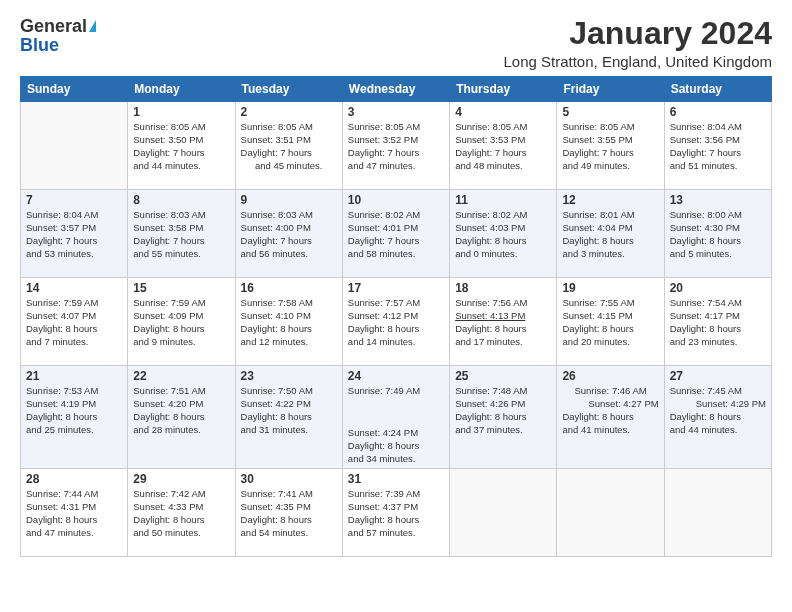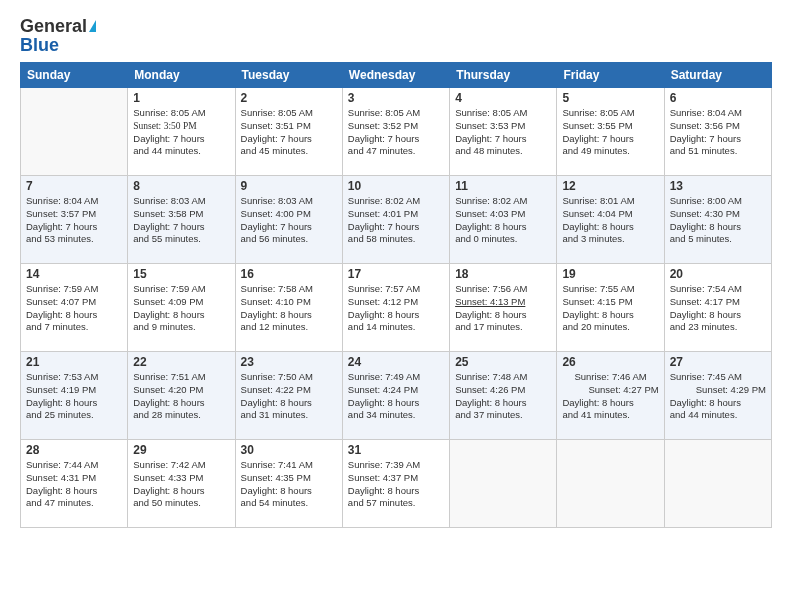--- a/index.html
+++ b/index.html
@@ -86,20 +86,24 @@
 
 <div class="page">
   <div class="header">
     <div class="logo">
       <div style="display:flex; align-items:center;">
         <span style="font-size:18px; font-weight:bold; color:#333;">General</span>
         <span style="display:inline-block; margin-left:2px; border-left:7px solid transparent; border-right:0px solid transparent; border-bottom:12px solid #1a9ed4; vertical-align:middle; margin-bottom:2px;"></span>
       </div>
       <span style="font-size:18px; font-weight:bold; color:#1a5fa8; margin-top:-2px;">Blue</span>
     </div>
+    <div class="title-block">
+      <div class="month-title">January 2024</div>
+      <div class="location-title">Long Stratton, England, United Kingdom</div>
+    </div>
   </div>
 
   <table class="calendar-table">
     <thead>
       <tr>
       <th>Sunday</th>
           <th>Monday</th>
           <th>Tuesday</th>
           <th>Wednesday</th>
           <th>Thursday</th>
@@ -107,32 +111,32 @@
           <th>Saturday</th>
         </tr>
     </thead>
     <tbody id="calendar-body">
     <tr>
           <td class="empty"></td>
           <td>
             <span class="day-number">1</span>
             <div class="day-info">
               <span style="display: block;">Sunrise: 8:05 AM</span>
-              <span style="display: block; font-family: Liberation Serif, serif;">Sunset: 3:50 PM</span>
+              <span style="display: block;">Sunset: 3:50 PM</span>
               <span style="display: block;">Daylight: 7 hours</span>
               <span style="display: block;">and 44 minutes.</span>
             </div>
           </td>
           <td>
             <span class="day-number">2</span>
             <div class="day-info">
               <span style="display: block;">Sunrise: 8:05 AM</span>
               <span style="display: block;">Sunset: 3:51 PM</span>
               <span style="display: block;">Daylight: 7 hours</span>
-              <span style="display: block;">and 45 minutes.</span>
+              <span style="display: block; text-align: center;">and 45 minutes.</span>
             </div>
           </td>
           <td>
             <span class="day-number">3</span>
             <div class="day-info">
               <span style="display: block;">Sunrise: 8:05 AM</span>
               <span style="display: block;">Sunset: 3:52 PM</span>
               <span style="display: block;">Daylight: 7 hours</span>
               <span style="display: block;">and 47 minutes.</span>
             </div>
@@ -320,21 +324,21 @@
               <span style="display: block;">Sunrise: 7:50 AM</span>
               <span style="display: block;">Sunset: 4:22 PM</span>
               <span style="display: block;">Daylight: 8 hours</span>
               <span style="display: block;">and 31 minutes.</span>
             </div>
           </td>
           <td>
             <span class="day-number">24</span>
             <div class="day-info">
               <span style="display: block;">Sunrise: 7:49 AM</span>
-              <span style="display: block;">Sunset: 4:24 PM</span>
+              <span style="display: block; margin-top: 29px;">Sunset: 4:24 PM</span>
               <span style="display: block;">Daylight: 8 hours</span>
               <span style="display: block;">and 34 minutes.</span>
             </div>
           </td>
           <td>
             <span class="day-number">25</span>
             <div class="day-info">
               <span style="display: block;">Sunrise: 7:48 AM</span>
               <span style="display: block;">Sunset: 4:26 PM</span>
               <span style="display: block;">Daylight: 8 hours</span>

